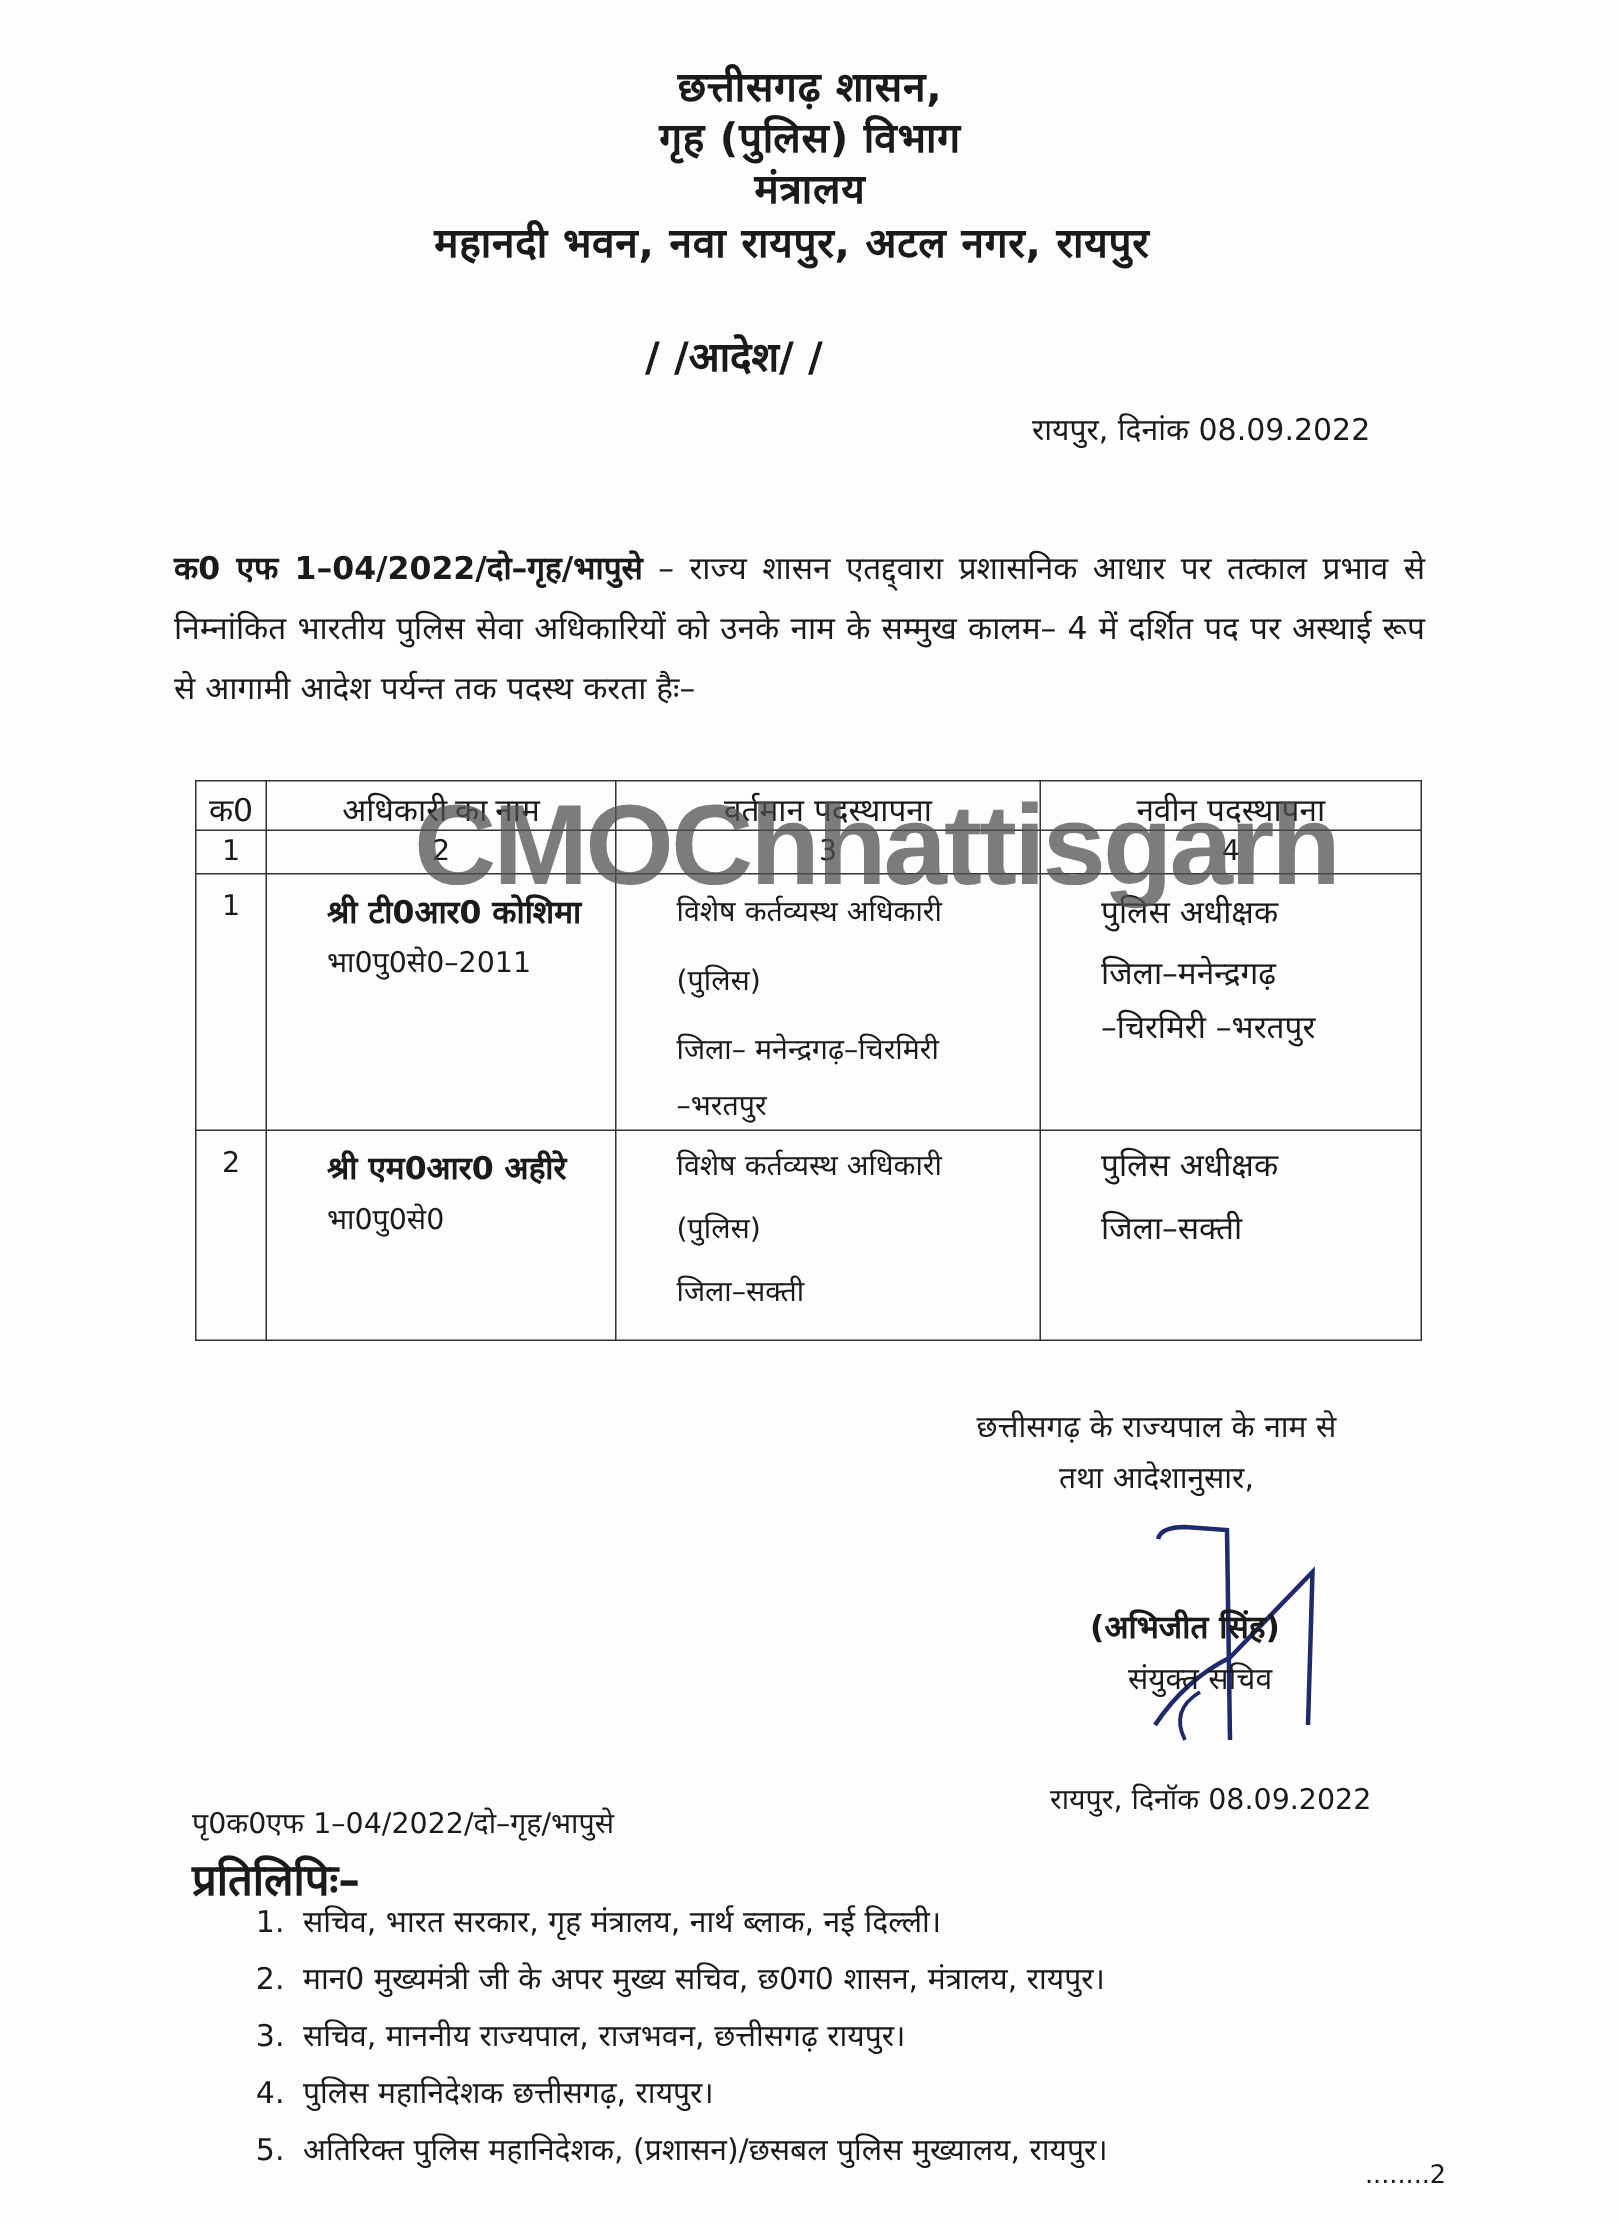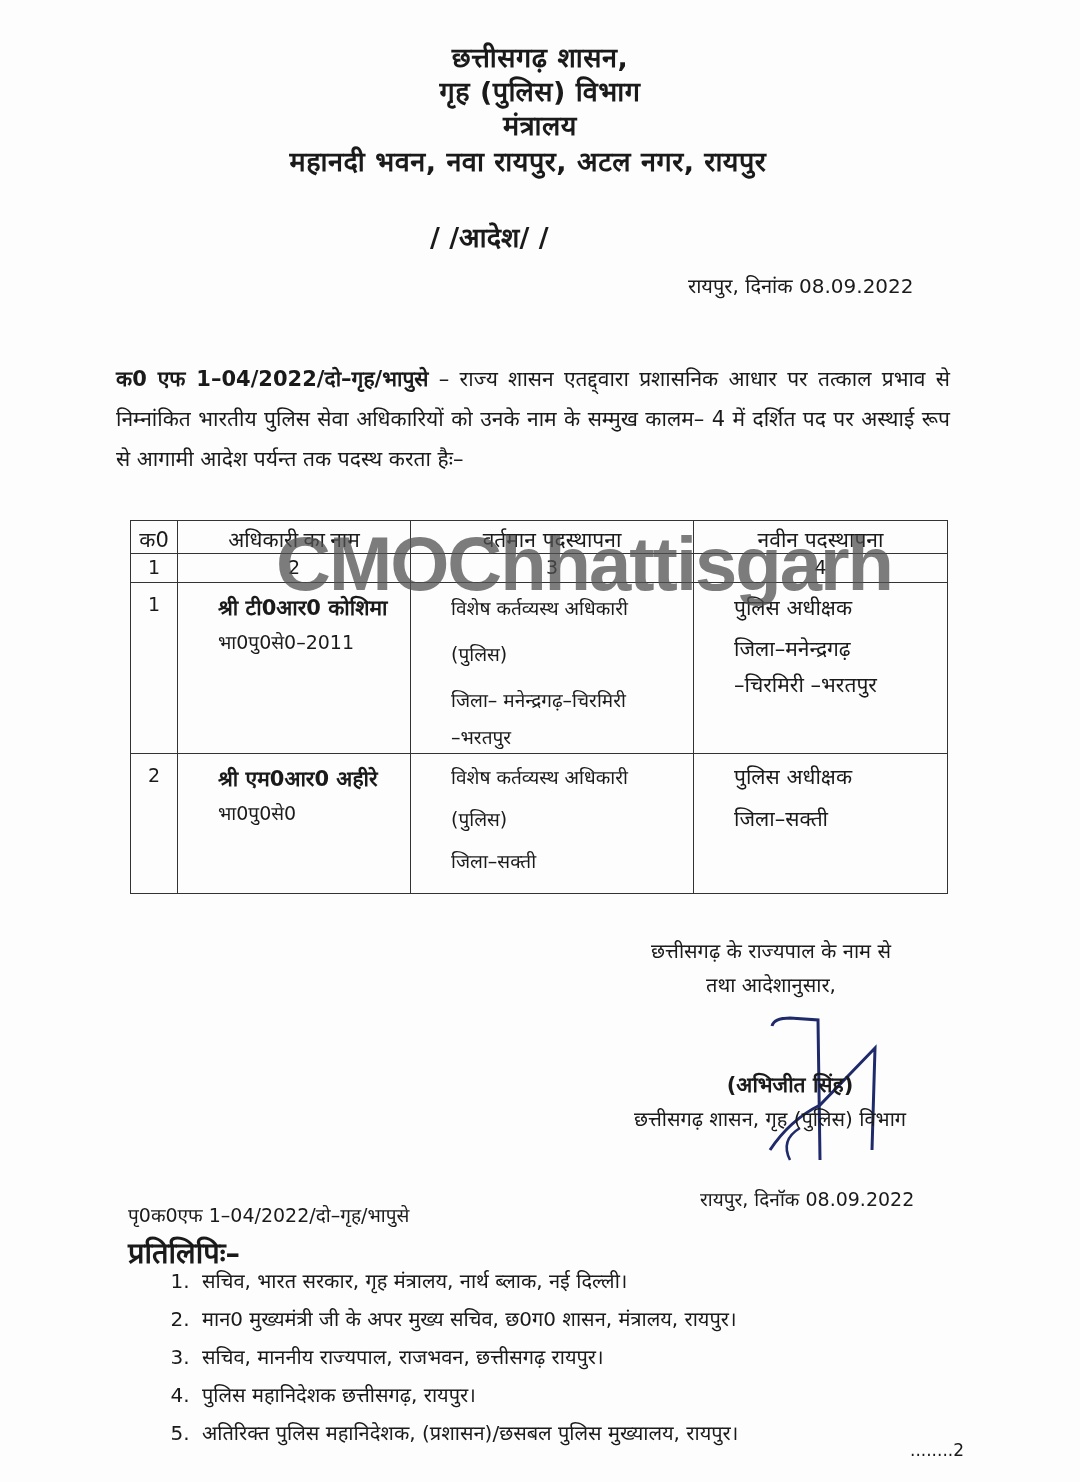--- a/index.html
+++ b/index.html
@@ -93,21 +93,21 @@
 </div>
 
 <svg class="abs" style="left:760px; top:1010px;" width="130" height="160">
   <path d="M12 16 Q14 8 30 8 L58 10 L60 150" fill="none" stroke="#1f2a6b" stroke-width="3"></path>
   <path d="M10 140 Q30 110 60 95 L115 38 L112 140" fill="none" stroke="#1f2a6b" stroke-width="3"></path>
   <path d="M30 150 Q20 130 40 118" fill="none" stroke="#1f2a6b" stroke-width="2.5"></path>
 </svg>
 
 <div class="abs sig-block" style="left:590px; top:1068px; width:360px;">
   <div class="bold" style="font-size:21px; padding-left:40px;">(अभिजीत सिंह)</div>
-  <div>छत्तीसगढ़ शासन, गृह (पुलिस) विभाग</div>
+  <div style="padding-left:60px;">संयुक्त सचिव</div>
 </div>
 
 <div class="abs" style="left:128px; top:1202px; font-size:19px;">पृ0क0एफ 1–04/2022/दो–गृह/भापुसे</div>
 <div class="abs" style="left:700px; top:1186px; font-size:19px;">रायपुर, दिनॉक 08.09.2022</div>
 <div class="abs bold" style="left:128px; top:1232px; font-size:29px;">प्रतिलिपिः–</div>
 
 <ol class="cc">
   <li>सचिव, भारत सरकार, गृह मंत्रालय, नार्थ ब्लाक, नई दिल्ली।</li>
   <li>मान0 मुख्यमंत्री जी के अपर मुख्य सचिव, छ0ग0 शासन, मंत्रालय, रायपुर।</li>
   <li>सचिव, माननीय राज्यपाल, राजभवन, छत्तीसगढ़ रायपुर।</li>

